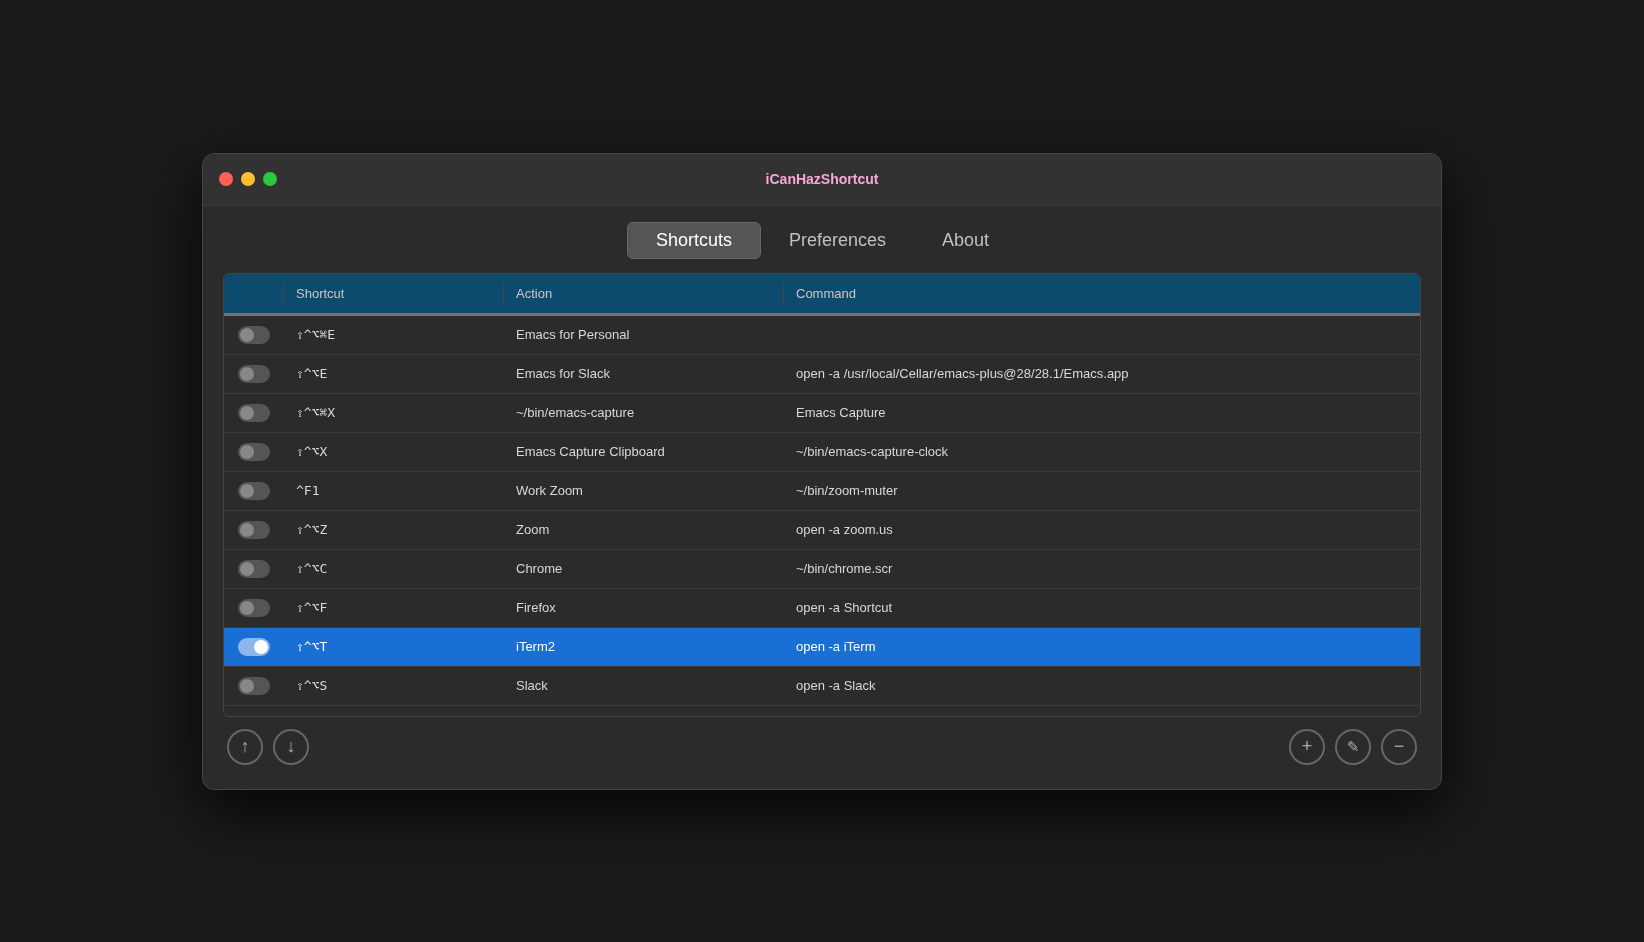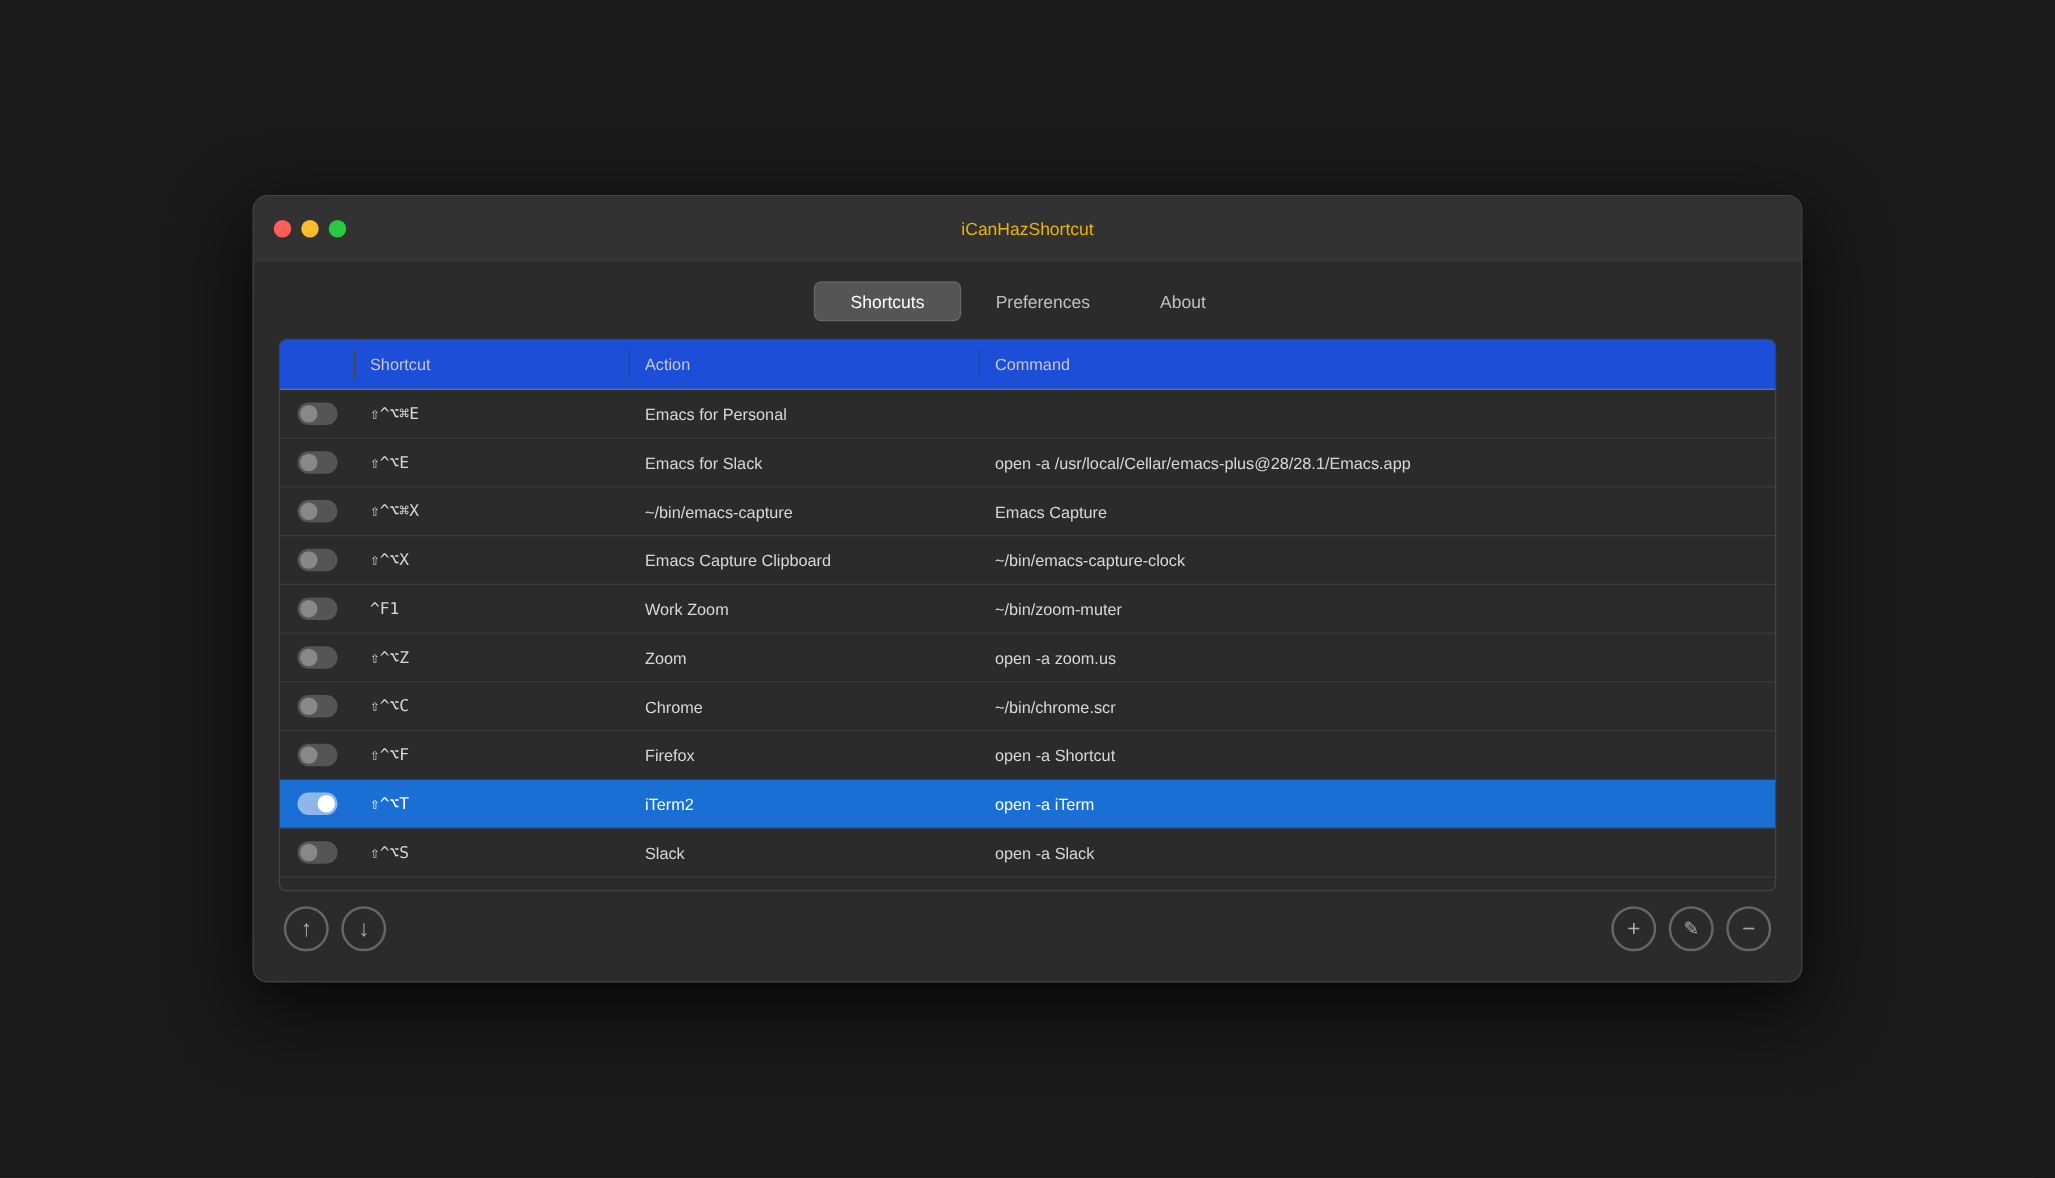--- a/index.html
+++ b/index.html
@@ -44,40 +44,40 @@
     }
 
     .traffic-light.close { background: #ff5f57; }
     .traffic-light.minimize { background: #ffbd2e; }
     .traffic-light.maximize { background: #28ca41; }
 
     .window-title {
       position: absolute;
       left: 50%;
       transform: translateX(-50%);
-      color: #eab308;
+      color: #f9a8d4;
       font-size: 14px;
-      font-weight: 400;
+      font-weight: 700;
     }
 
     .content {
       padding: 16px 20px 20px;
     }
 
     .tabs {
       display: flex;
       justify-content: center;
       gap: 0;
       margin-bottom: 14px;
     }
 
     .tab {
       padding: 7px 28px;
       color: #c0c0c0;
-      font-size: 14px;
+      font-size: 18px;
       font-weight: 500;
       cursor: pointer;
       border-radius: 6px;
       background: transparent;
       border: none;
     }
 
     .tab.active {
       background: #555;
       color: #ffffff;
@@ -87,22 +87,22 @@
     .table-container {
       background: #2b2b2b;
       border: 1px solid #444;
       border-radius: 6px;
       overflow: hidden;
     }
 
     .table-header {
       display: grid;
       grid-template-columns: 60px 220px 280px 1fr;
-      background: #1d4ed8;
-      border-bottom: 1px solid #737373;
+      background: #0c4a6e;
+      border-bottom: 3px solid #737373;
       padding: 8px 0;
     }
 
     .table-header .col {
       color: #c8c8c8;
       font-size: 13px;
       font-weight: 500;
       padding: 4px 12px;
       border-right: 1px solid #444;
     }

